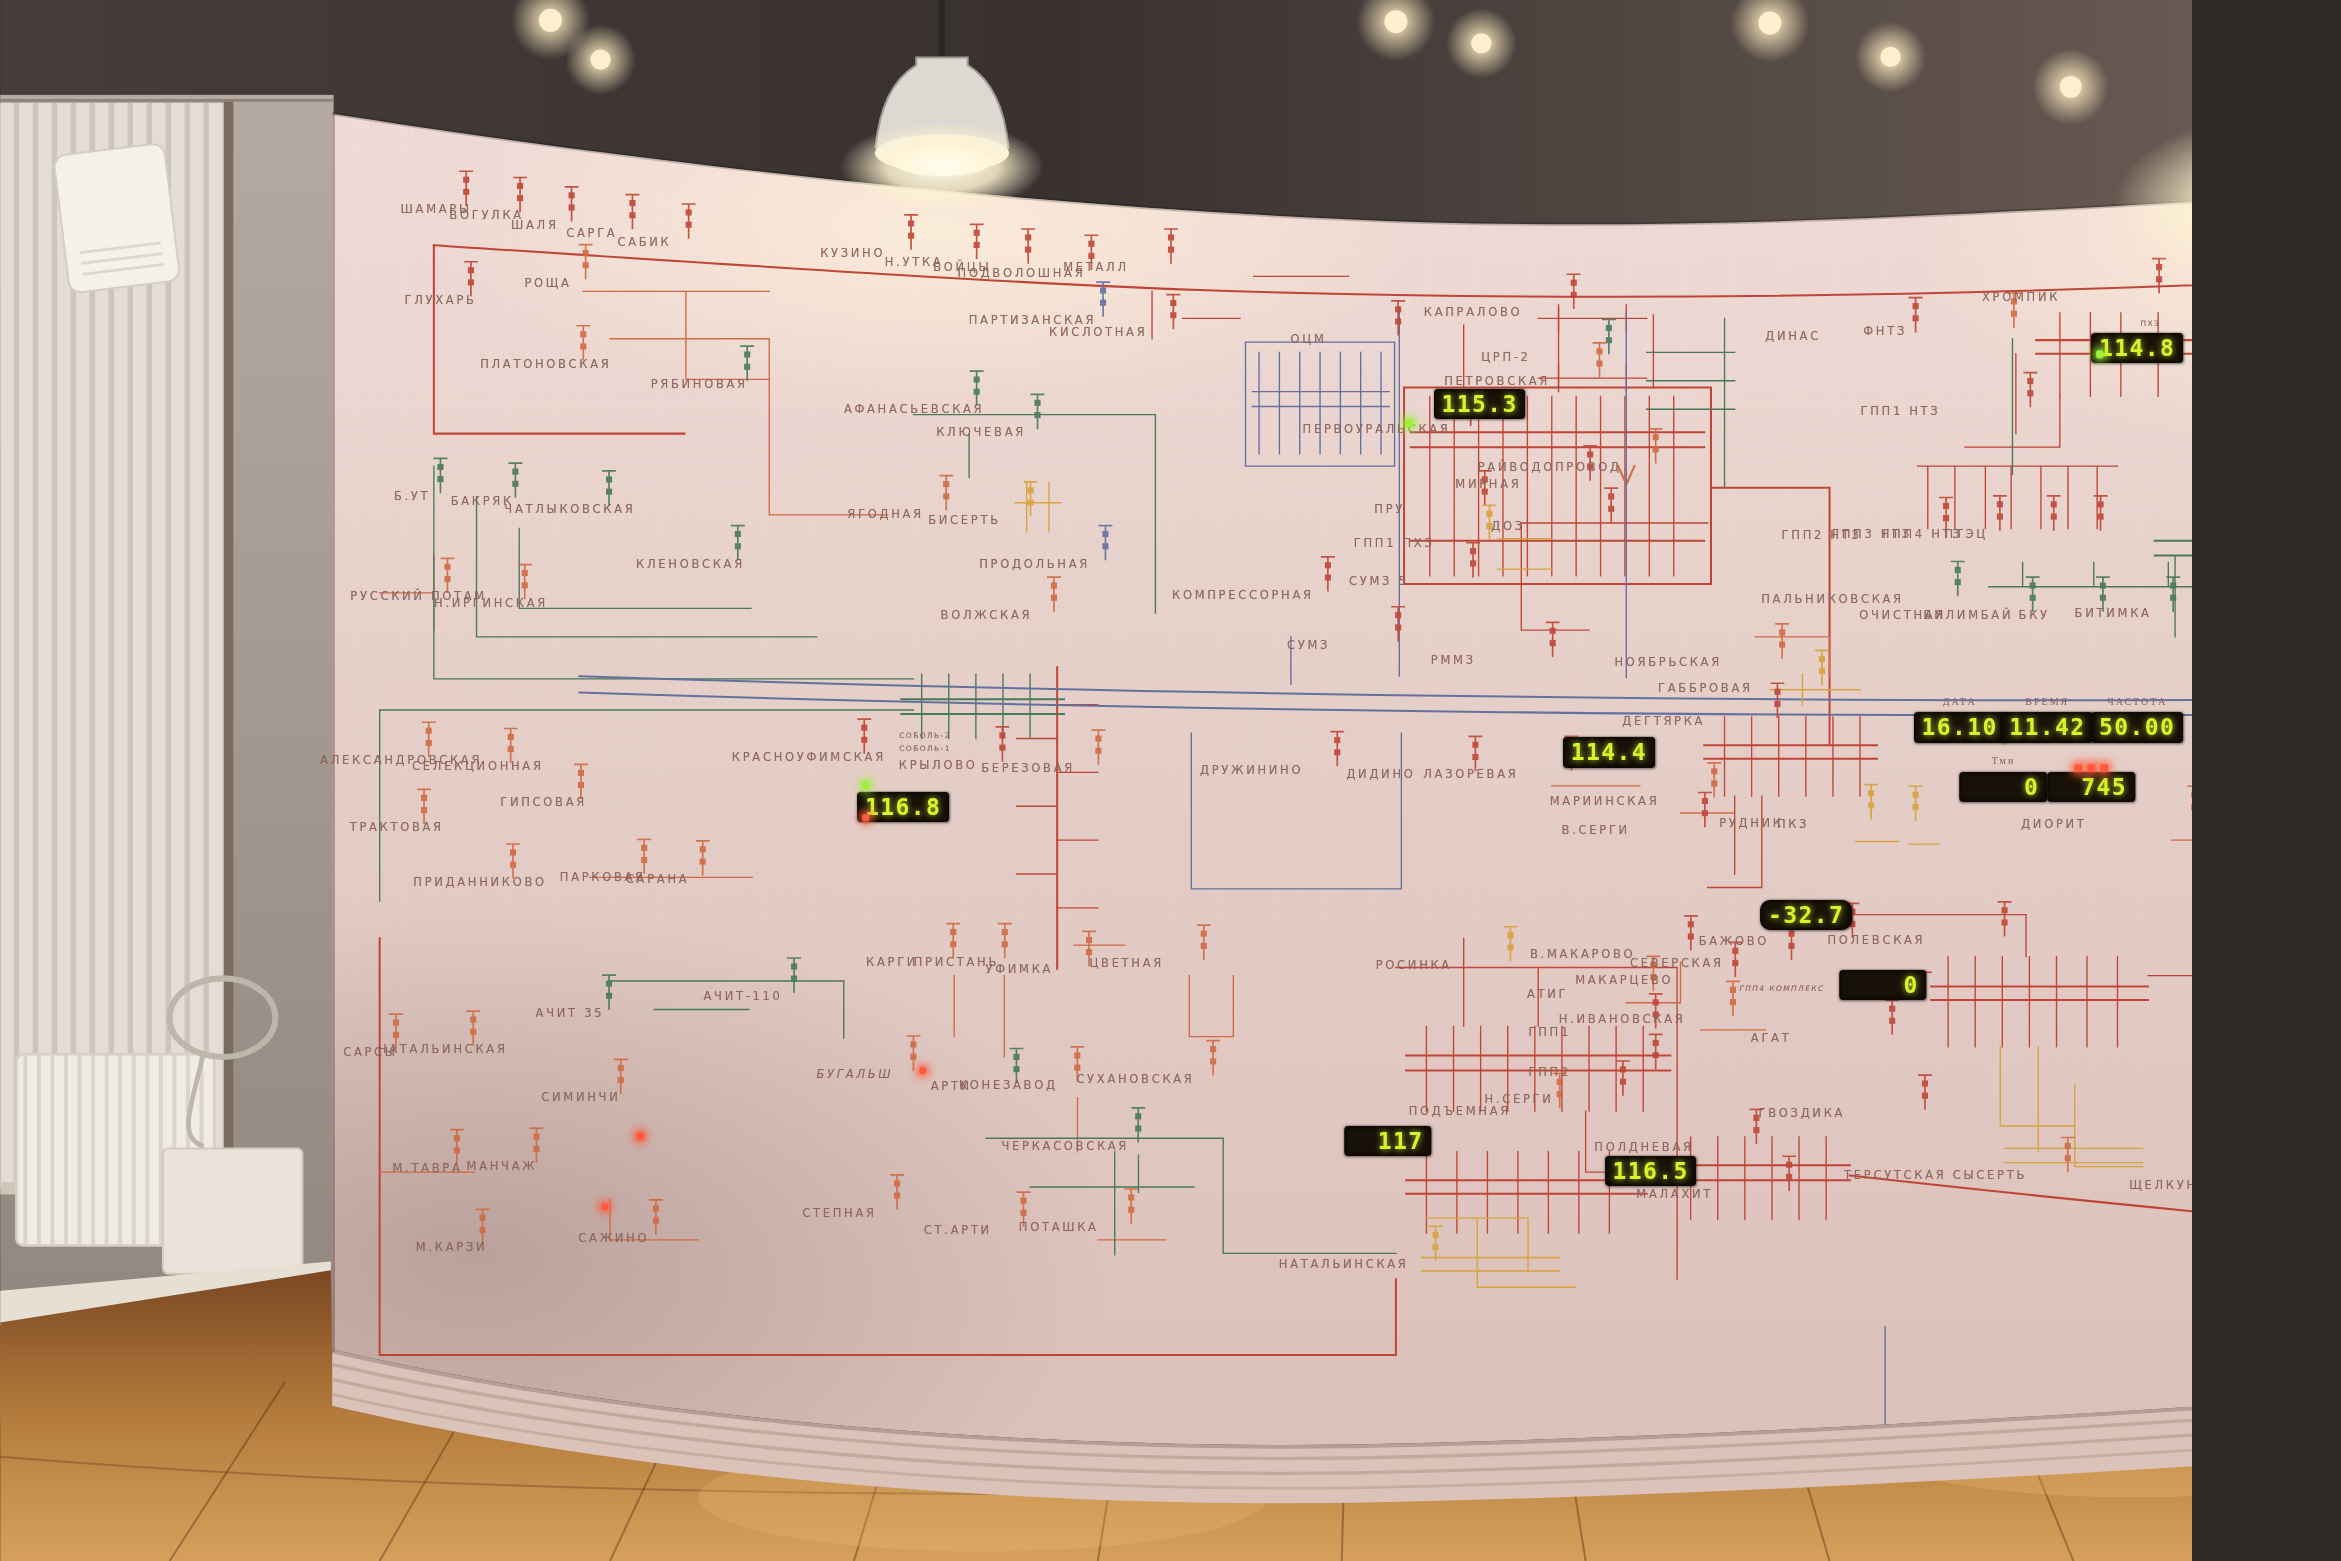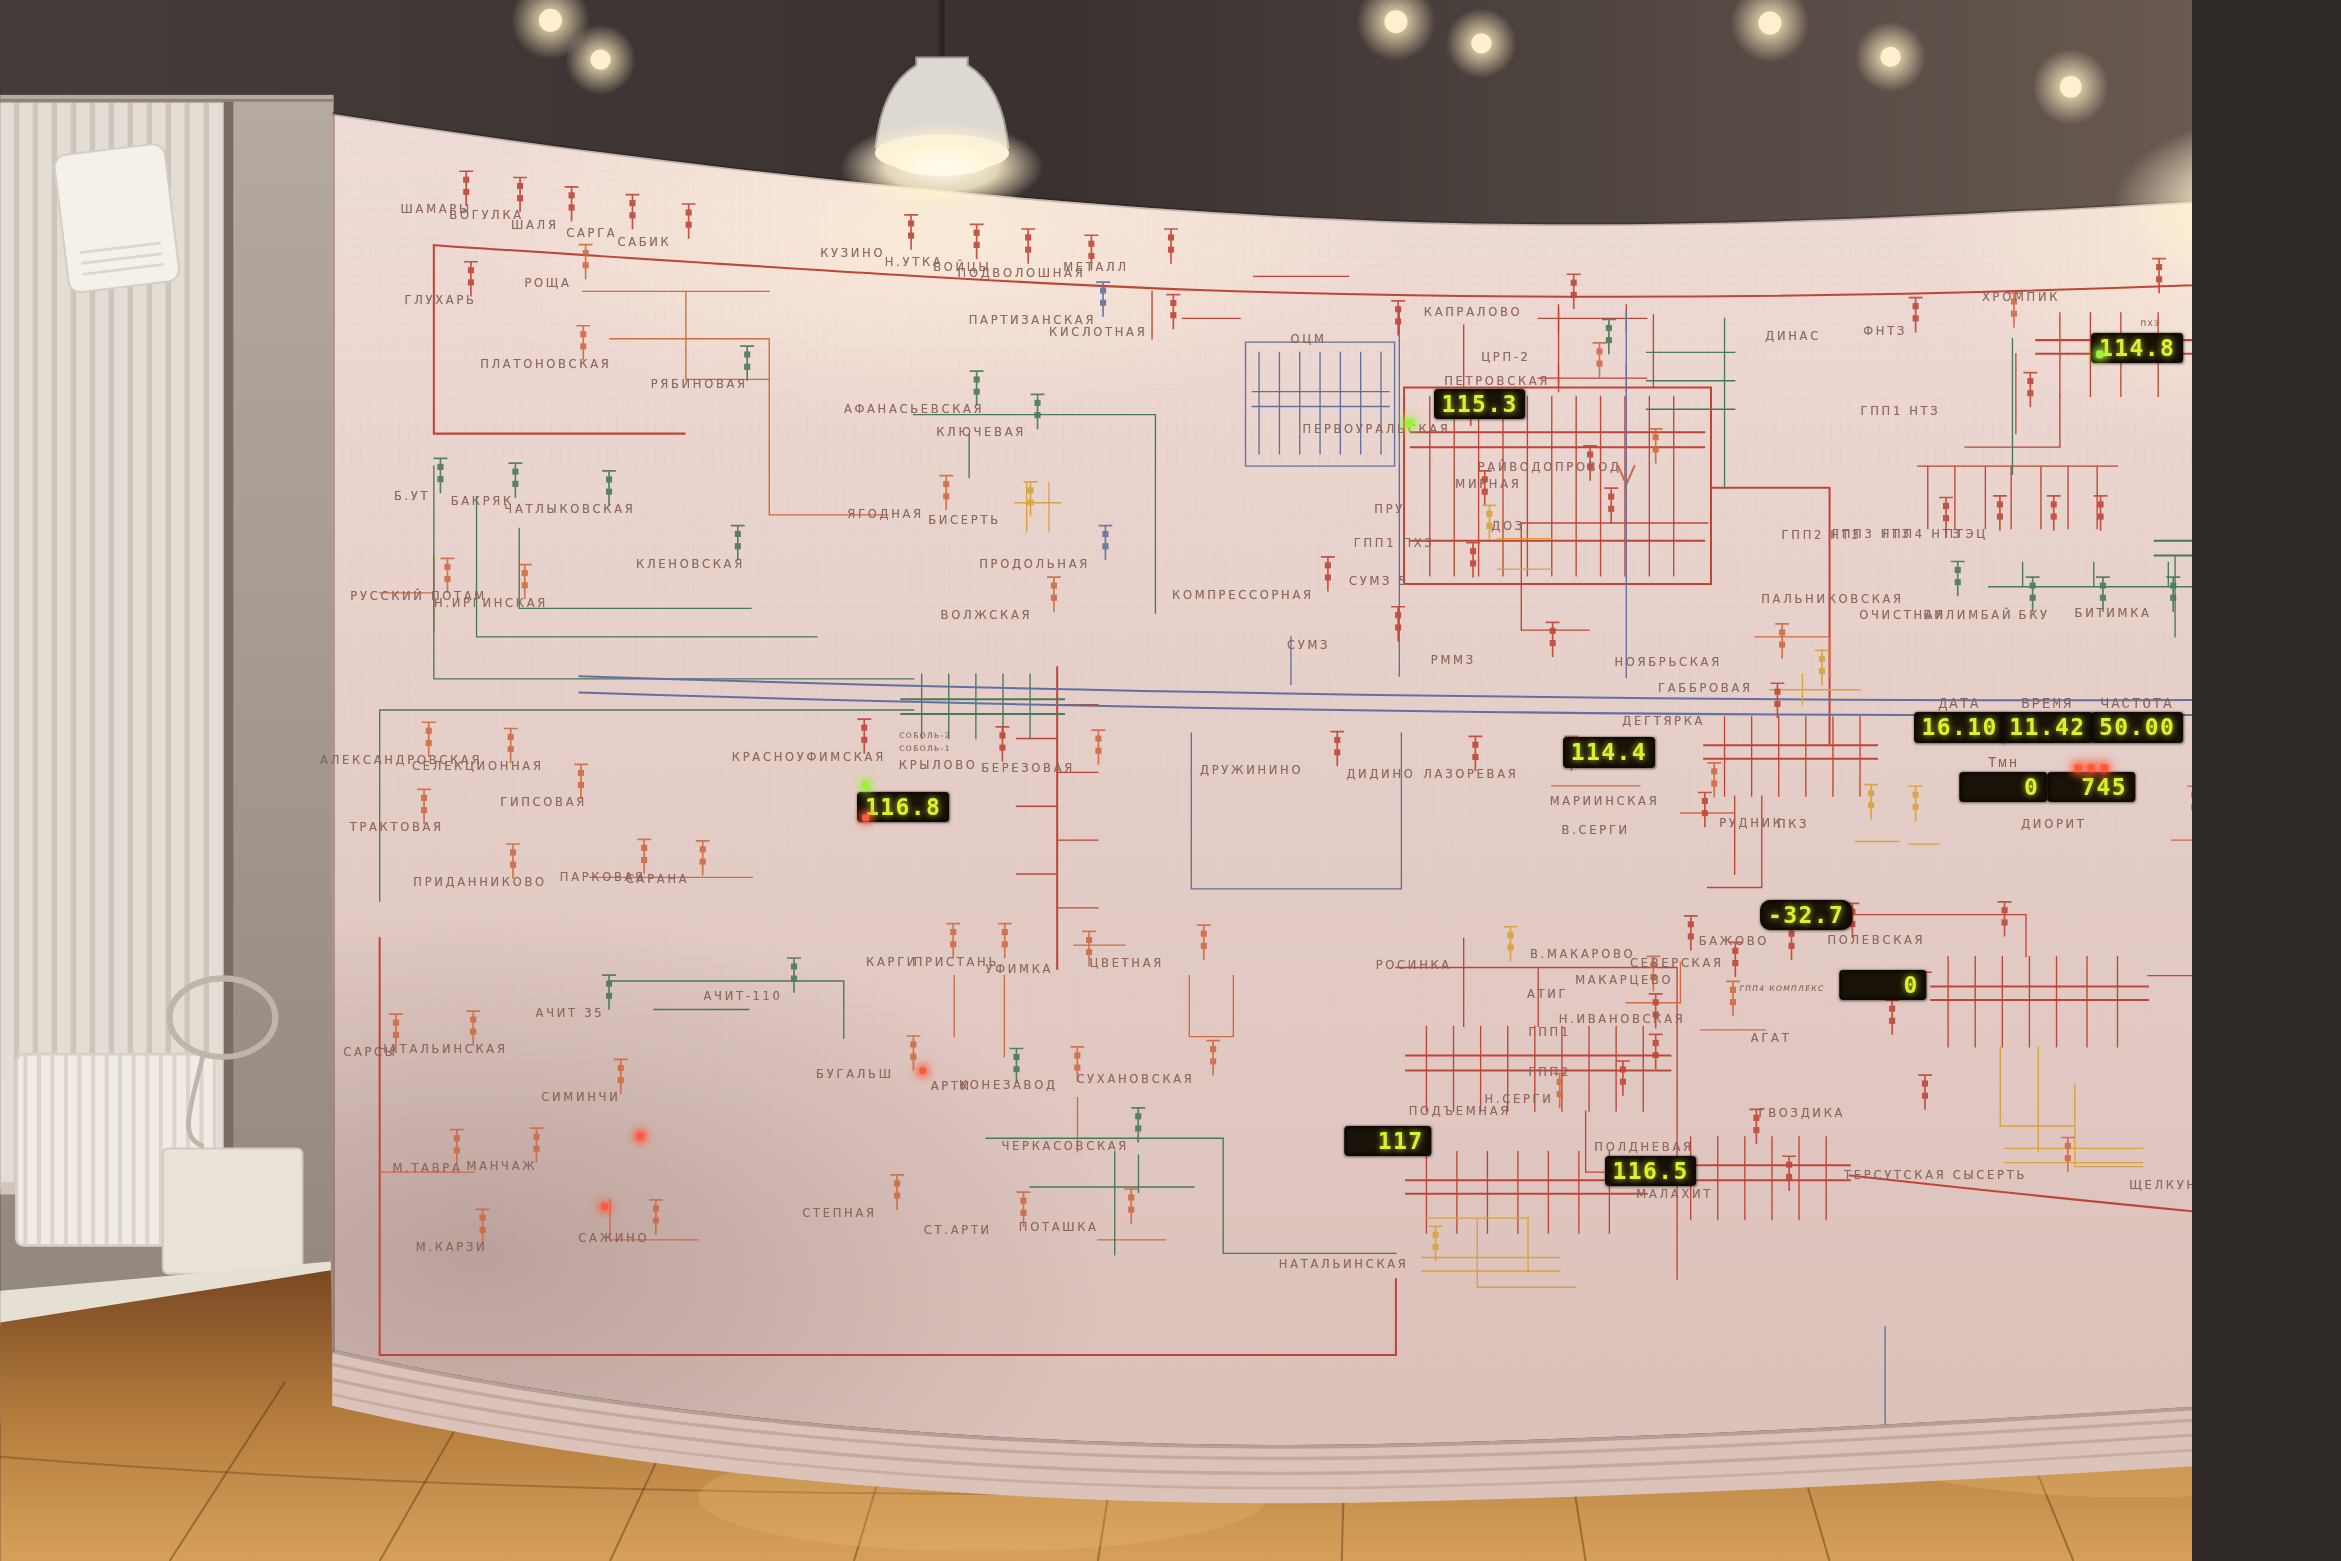--- a/index.html
+++ b/index.html
@@ -12,22 +12,22 @@
        text-shadow:0 0 0.7px rgba(138,98,90,.55);}
   .lbl.sm{font-size:7.5px;letter-spacing:1.4px;}
   .disp{position:absolute;transform:translate(-50%,-50%);
         background:#191208;border:0.7px solid #0c0805;border-radius:3.4px;
         padding:2px 6.8px;color:#d8f22c;
         font-family:"DejaVu Sans Mono",monospace;font-weight:bold;
         font-size:23px;line-height:1.05;letter-spacing:1.4px;text-align:right;
         text-shadow:0 0 6.1px rgba(216,242,44,.85);
         box-shadow:0 0.7px 2.7px rgba(0,0,0,.55), inset 0 0 5.4px rgba(0,0,0,.9);}
   .disp .cap{position:absolute;left:50%;top:-16.3px;transform:translateX(-50%);
-        font-family:Liberation Mono, monospace;font-weight:normal;
-        font-size:14px;letter-spacing:2px;color:#866058;text-shadow:none;}
+        font-family:Liberation Serif, serif;font-weight:normal;
+        font-size:10px;letter-spacing:2px;color:#866058;text-shadow:none;}
   .led{position:absolute;width:7.5px;height:7.5px;border-radius:2px;
        transform:translate(-50%,-50%);}
 </style>
 </head>
 <body>
 
 <div class="scene">
 <svg id="art" width="2342" height="1561" viewBox="0 0 3456 2304">
   <defs>
     <linearGradient id="ceilGrad" x1="0" y1="0" x2="1" y2="0">
@@ -952,21 +952,21 @@
       <div class="lbl" style="left: 26.5%; top: 70.3%;">СИМИНЧИ</div>
       <div class="lbl" style="left: 19.5%; top: 74.8%;">М.ТАВРА</div>
       <div class="lbl" style="left: 22.9%; top: 74.7%;">МАНЧАЖ</div>
       <div class="lbl" style="left: 20.6%; top: 79.9%;">М.КАРЗИ</div>
       <div class="lbl" style="left: 28%; top: 79.3%;">САЖИНО</div>
       <div class="lbl" style="left: 38.3%; top: 77.7%;">СТЕПНАЯ</div>
       <div class="lbl" style="left: 40.7%; top: 61.6%;">КАРГИ</div>
       <div class="lbl" style="left: 42.9%; top: 61.6%; margin-left: 16px;">ПРИСТАНЬ</div>
       <div class="lbl" style="left: 46.5%; top: 62.1%;">УФИМКА</div>
       <div class="lbl" style="left: 51.4%; top: 61.7%;">ЦВЕТНАЯ</div>
-      <div class="lbl" style="left: 39%; top: 68.8%;">БУГАЛЬШ</div>
+      <div class="lbl" style="left: 39%; top: 68.8%; font-style: italic;">БУГАЛЬШ</div>
       <div class="lbl" style="left: 43.4%; top: 69.6%;">АРТИ</div>
       <div class="lbl" style="left: 46%; top: 69.5%;">КОНЕЗАВОД</div>
       <div class="lbl" style="left: 51.8%; top: 69.1%;">СУХАНОВСКАЯ</div>
       <div class="lbl" style="left: 48.6%; top: 73.4%;">ЧЕРКАСОВСКАЯ</div>
       <div class="lbl" style="left: 43.7%; top: 78.8%;">СТ.АРТИ</div>
       <div class="lbl" style="left: 48.3%; top: 78.6%;">ПОТАШКА</div>
       <div class="lbl" style="left: 64.5%; top: 61.8%;">РОСИНКА</div>
       <div class="lbl" style="left: 66.6%; top: 71.2%;">ПОДЪЕМНАЯ</div>
       <div class="lbl" style="left: 69.3%; top: 70.4%;">Н.СЕРГИ</div>
       <div class="lbl" style="left: 70.7%; top: 66.1%;">ГПП1</div>

